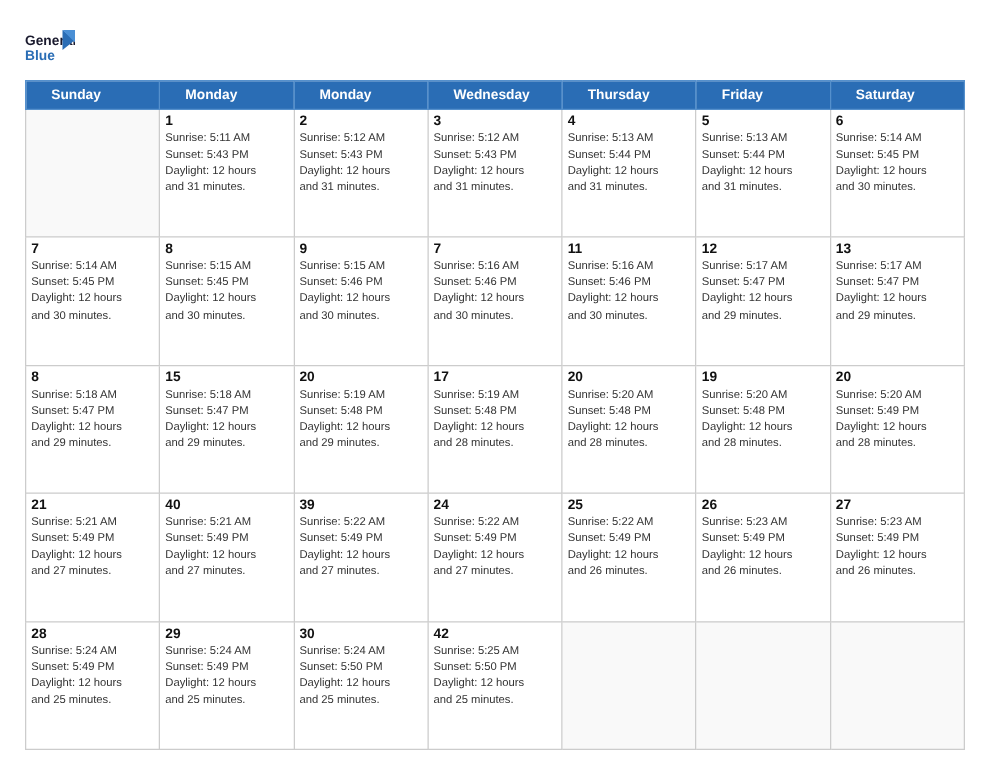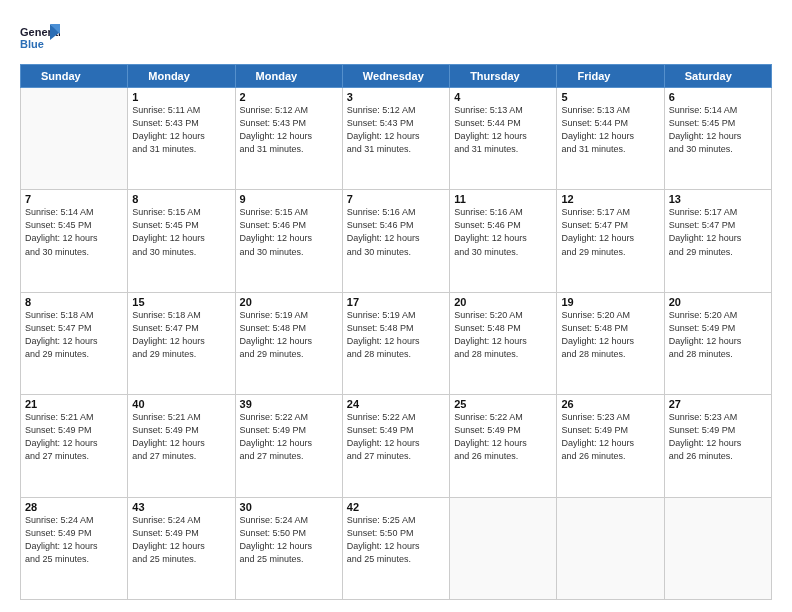--- a/index.html
+++ b/index.html
@@ -232,21 +232,21 @@
             <span class="day-number">27</span>
             <div class="day-info">Sunrise: 5:23 AM<br>Sunset: 5:49 PM<br>Daylight: 12 hours<br>and 26 minutes.</div>
           </td>
         </tr>
         <tr>
           <td>
             <span class="day-number">28</span>
             <div class="day-info">Sunrise: 5:24 AM<br>Sunset: 5:49 PM<br>Daylight: 12 hours<br>and 25 minutes.</div>
           </td>
           <td>
-            <span class="day-number">43</span>
+            <span class="day-number">29</span>
             <div class="day-info">Sunrise: 5:24 AM<br>Sunset: 5:49 PM<br>Daylight: 12 hours<br>and 25 minutes.</div>
           </td>
           <td>
             <span class="day-number">30</span>
             <div class="day-info">Sunrise: 5:24 AM<br>Sunset: 5:50 PM<br>Daylight: 12 hours<br>and 25 minutes.</div>
           </td>
           <td>
             <span class="day-number">42</span>
             <div class="day-info">Sunrise: 5:25 AM<br>Sunset: 5:50 PM<br>Daylight: 12 hours<br>and 25 minutes.</div>
           </td>

